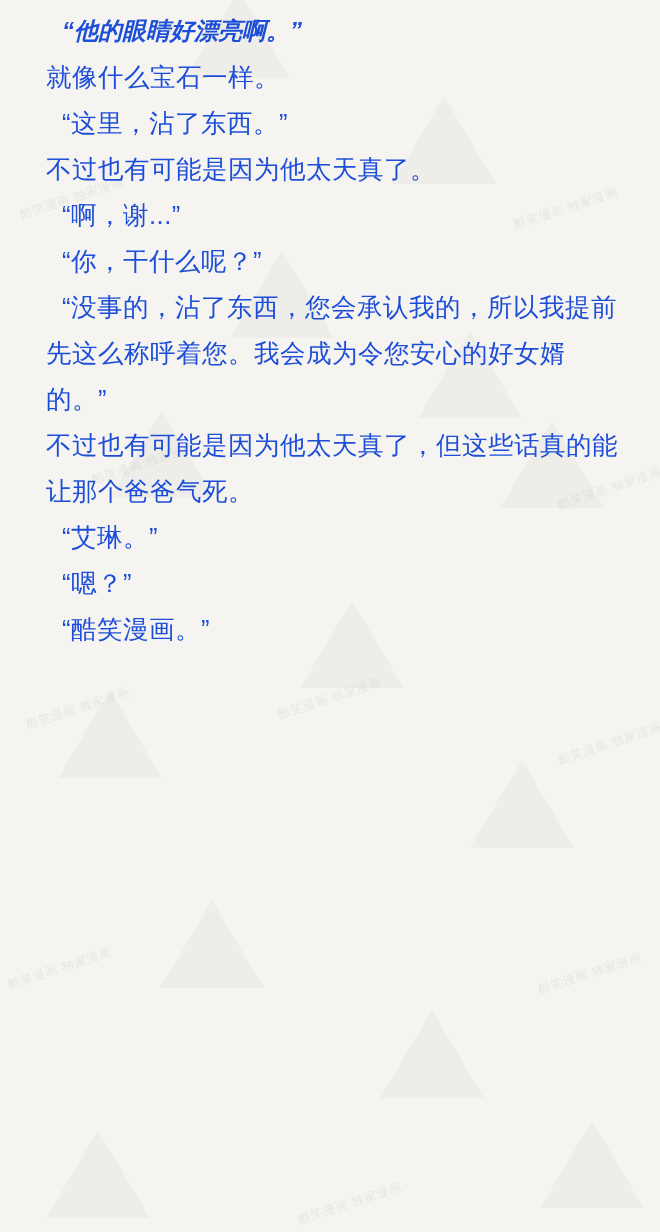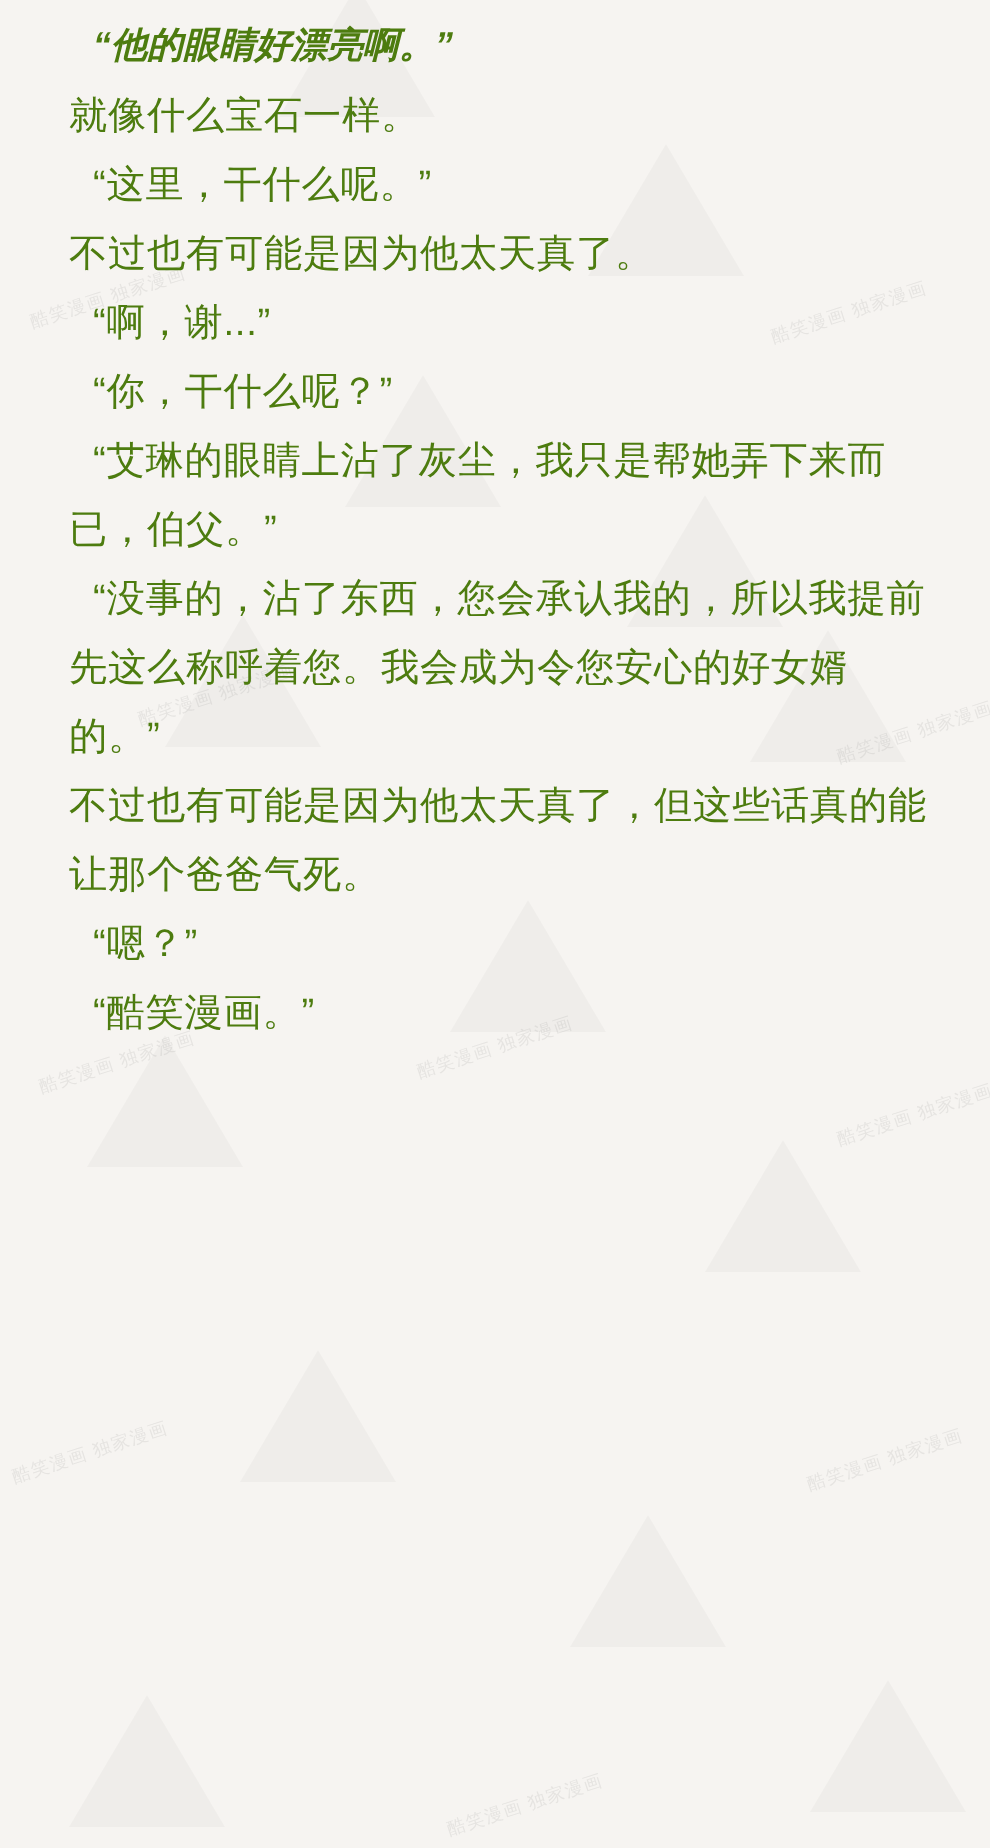--- a/index.html
+++ b/index.html
@@ -50,21 +50,21 @@
 
   
   .content {
     position: relative;
     z-index: 2;
     padding: 8px 34px 0 46px;
     box-sizing: border-box;
   }
   p.line {
     margin: 0 0 0 0;
-    color: #4d7c0f;
+    color: #1d4ed8;
     font-size: 25.5px;
     line-height: 46px;
     letter-spacing: 0.5px;
     font-family: "Liberation Sans", "DejaVu Sans", sans-serif;
     white-space: normal;
     word-break: break-word;
   }
   p.italic {
     font-style: italic;
     font-weight: bold;
@@ -103,24 +103,24 @@
     <div class="wm-text" style="left:276px; top:690px;">酷笑漫画 独家漫画</div>
     <div class="wm-text" style="left:556px; top:735px;">酷笑漫画 独家漫画</div>
     <div class="wm-text" style="left:6px; top:960px;">酷笑漫画 独家漫画</div>
     <div class="wm-text" style="left:536px; top:965px;">酷笑漫画 独家漫画</div>
     <div class="wm-text" style="left:296px; top:1195px;">酷笑漫画 独家漫画</div>
   </div>
 
   <div class="content">
     <p class="line italic indent">“他的眼睛好漂亮啊。”</p>
     <p class="line">就像什么宝石一样。</p>
-    <p class="line indent">“这里，干什么呢。”</p>
+    <p class="line indent">“这里，沾了东西。”</p>
     <p class="line">不过也有可能是因为他太天真了。</p>
     <p class="line indent">“啊，谢...”</p>
     <p class="line indent">“你，干什么呢？”</p>
-    <p class="line indent">“艾琳的眼睛上沾了灰尘，我只是帮她弄下来而已，伯父。”</p>
     <p class="line indent">“没事的，沾了东西，您会承认我的，所以我提前先这么称呼着您。我会成为令您安心的好女婿的。”</p>
     <p class="line">不过也有可能是因为他太天真了，但这些话真的能让那个爸爸气死。</p>
+    <p class="line indent">“艾琳。”</p>
     <p class="line indent">“嗯？”</p>
     <p class="line indent">“酷笑漫画。”</p>
   </div>
 
 </div>
 
 </body></html>

